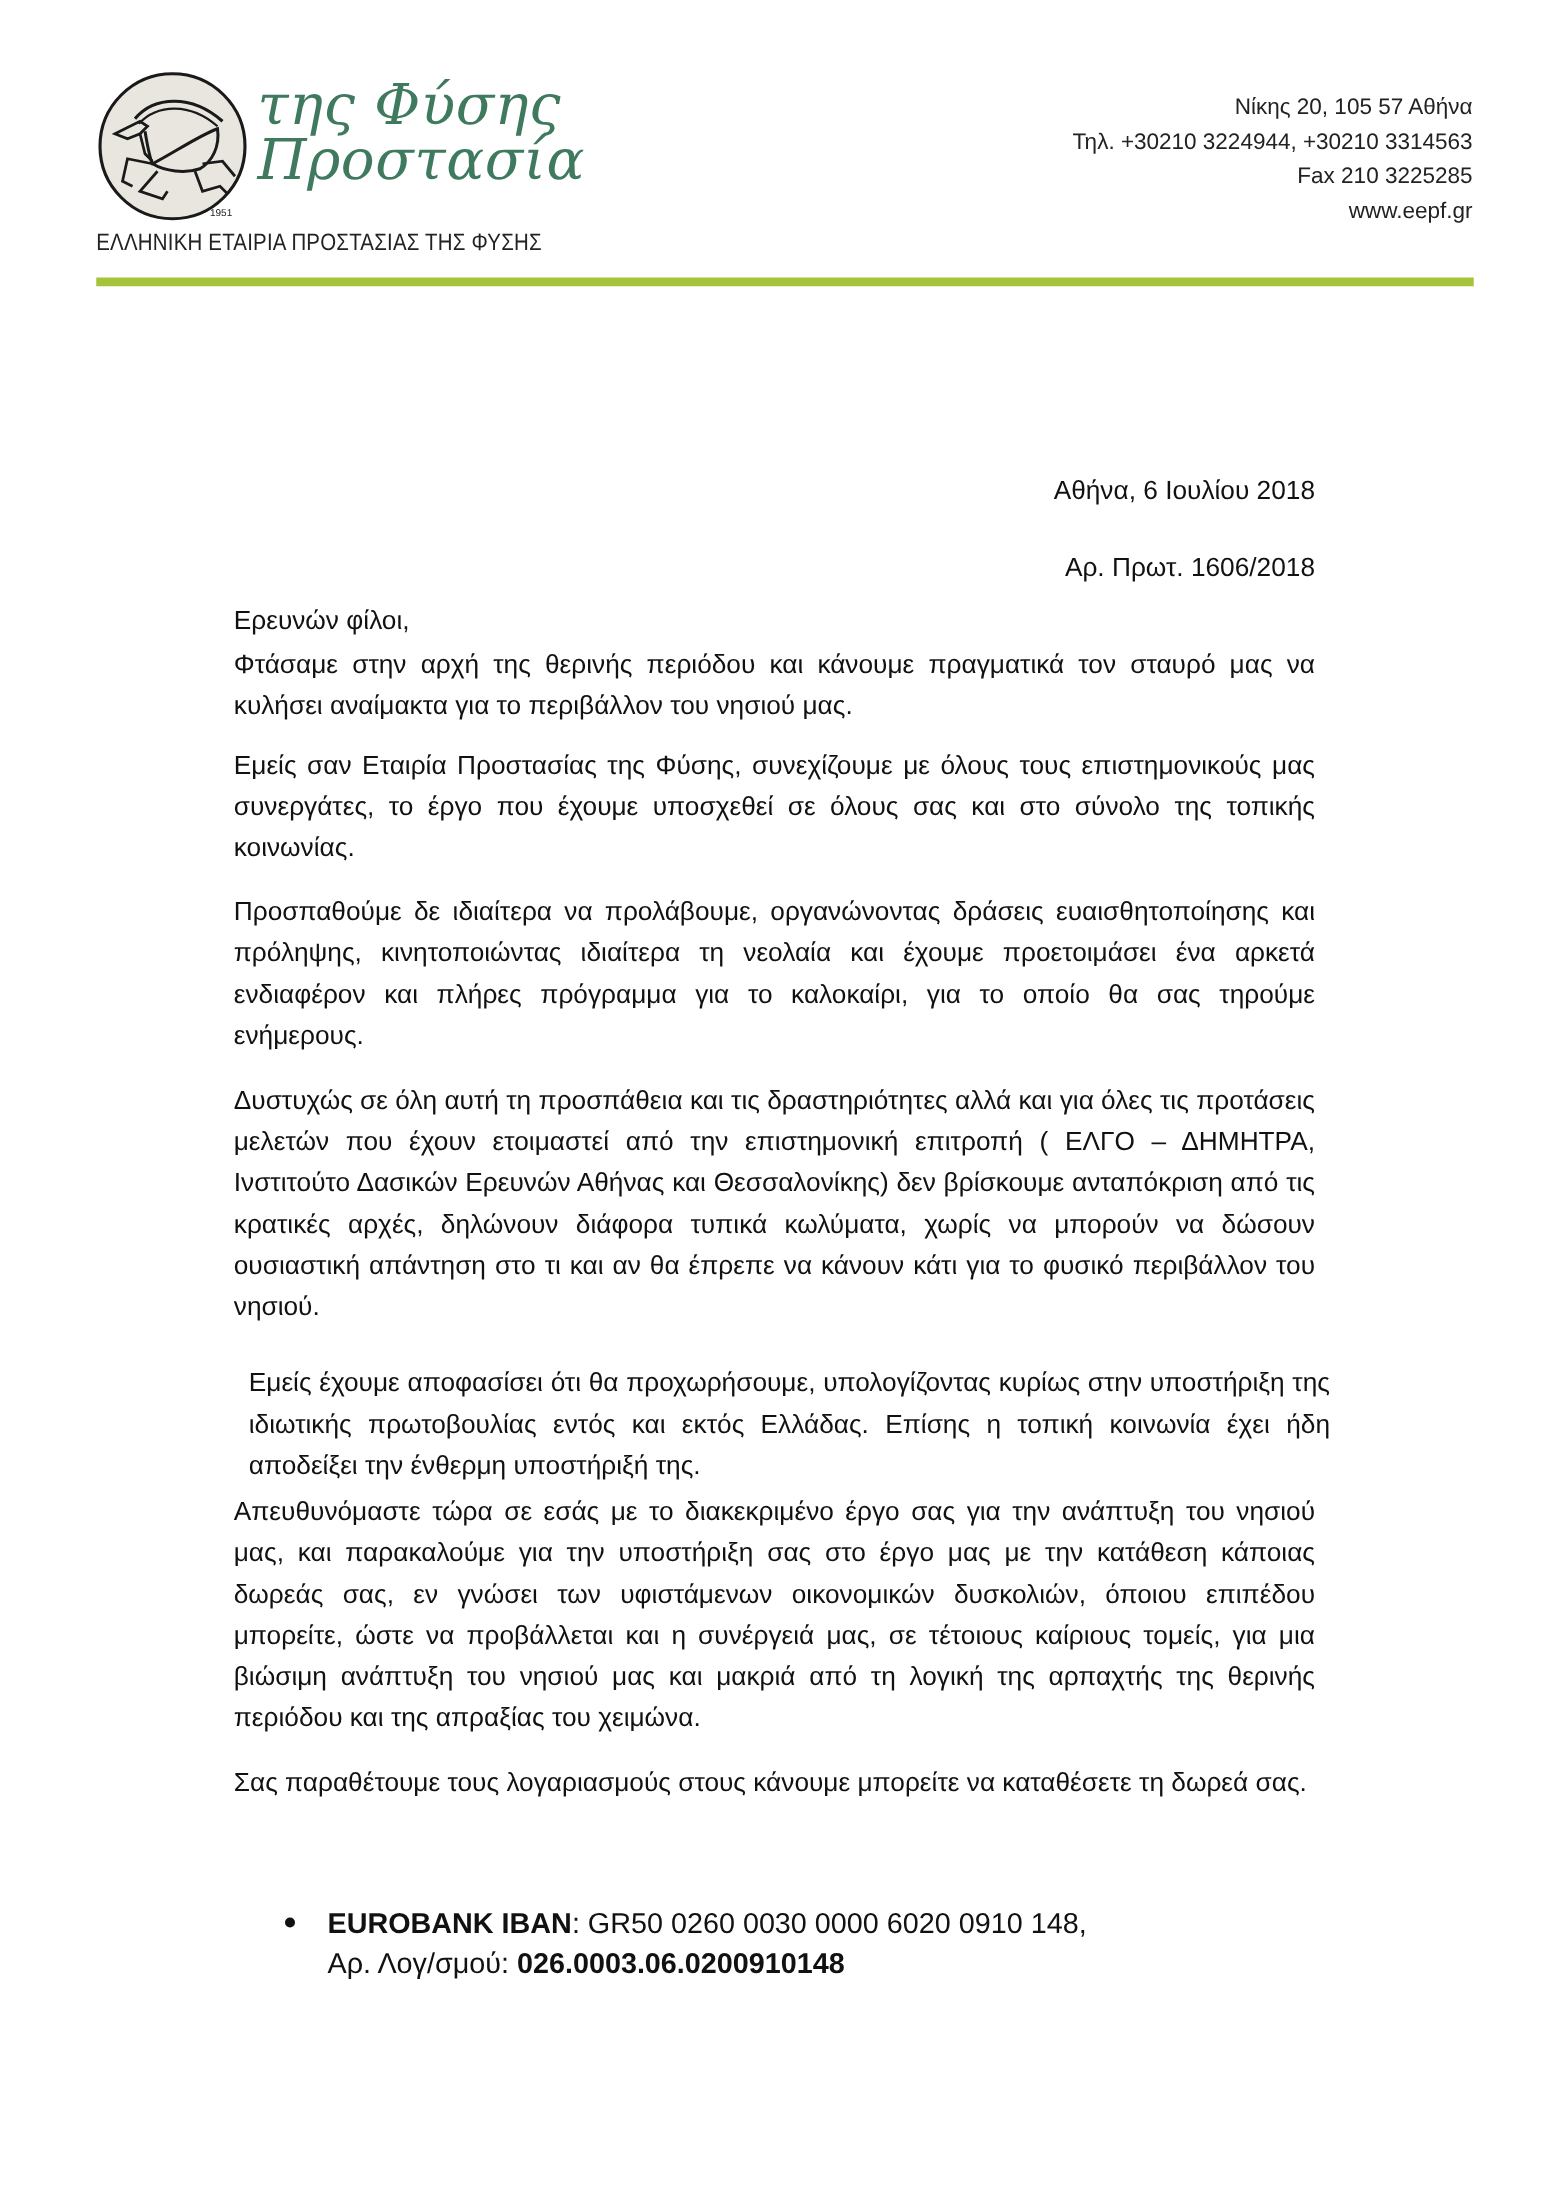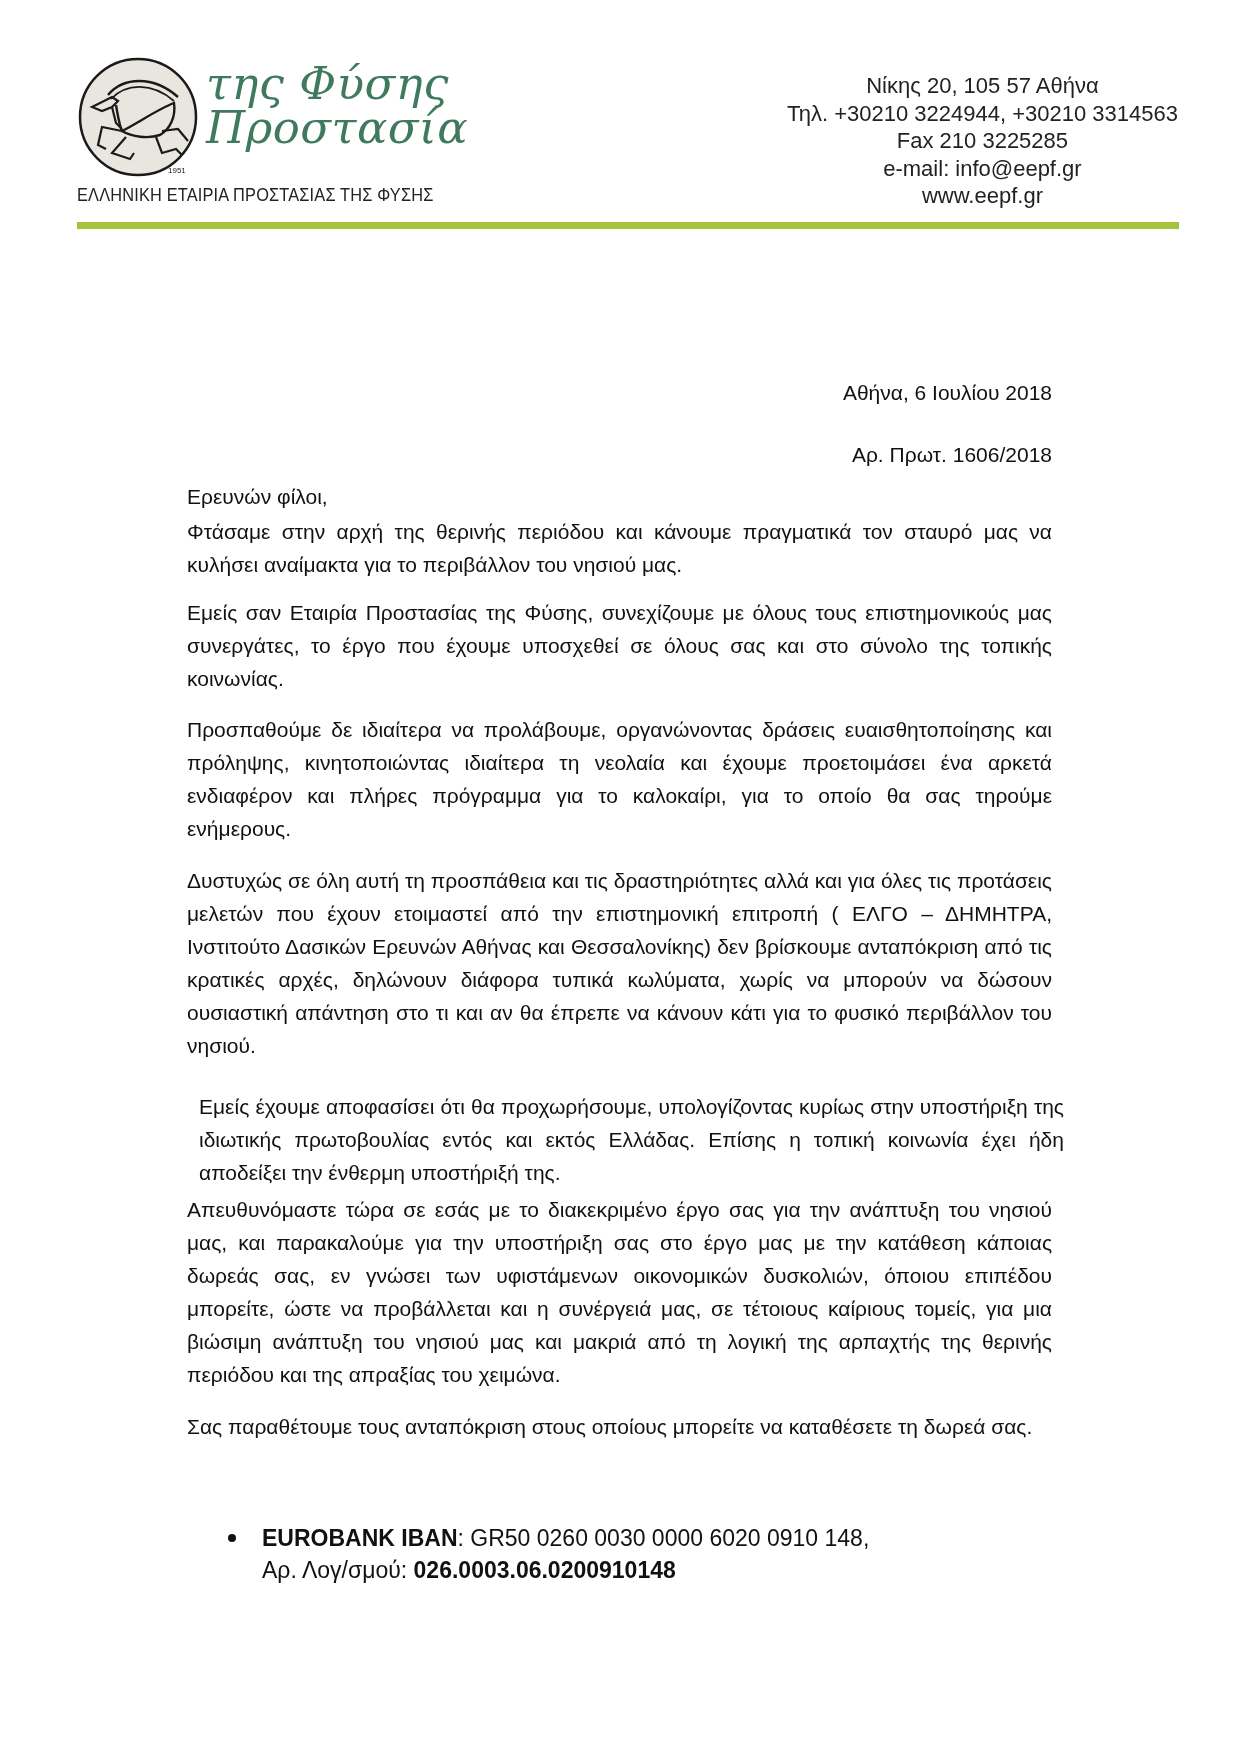--- a/index.html
+++ b/index.html
@@ -7,22 +7,22 @@
          font-family: "Liberation Sans", "DejaVu Sans", sans-serif; color: #111; }
 
   
   .logo-coin { position: absolute; left: 78px; top: 57px; width: 120px; height: 120px; }
   .logo-title { position: absolute; left: 206px; top: 62px; color: #3f7a5f;
                 font-family: "DejaVu Serif", serif; font-style: italic;
                 font-size: 45px; line-height: 44px; letter-spacing: 0.5px; }
   .logo-title div { white-space: nowrap; }
   .logo-sub { position: absolute; left: 77px; top: 184px; font-size: 19px; color: #222;
               letter-spacing: 0.2px; transform: scaleX(0.86); transform-origin: left top; white-space: nowrap; }
-  .contact { position: absolute; right: 62px; top: 72px; text-align: center;
-             font-size: 22px; line-height: 27.5px; color: #222; }
+  .contact { position: absolute; right: 62px; top: 72px; text-align: right;
+             font-size: 18px; line-height: 27.5px; color: #222; }
   .contact div { white-space: nowrap; }
   .rule { position: absolute; left: 77px; top: 222px; width: 1102px; height: 7px; background: #a6c43a; }
 
   
   .date-block { position: absolute; right: 188px; top: 346px; text-align: right;
                 font-size: 21px; line-height: 30px; color: #111; }
   .date-block div { white-space: nowrap; margin-top: 32px; }
 
   
   .salutation { position: absolute; left: 187px; top: 480px; font-size: 21px; line-height: 33px; }
@@ -61,41 +61,40 @@
     <div>της Φύσης</div>
     <div>Προστασία</div>
   </div>
 
   <div class="logo-sub">ΕΛΛΗΝΙΚΗ ΕΤΑΙΡΙΑ ΠΡΟΣΤΑΣΙΑΣ ΤΗΣ ΦΥΣΗΣ</div>
 
   <div class="contact">
     <div>Νίκης 20, 105 57 Αθήνα</div>
     <div>Τηλ. +30210 3224944, +30210 3314563</div>
     <div>Fax 210 3225285</div>
-    <div>e-mail: info@eepf.gr</div>
     <div>www.eepf.gr</div>
   </div>
 
   <div class="rule"></div>
 </div>
 
 <div class="date-block">
   <div>Αθήνα, 6 Ιουλίου 2018</div>
   <div>Αρ. Πρωτ. 1606/2018</div>
 </div>
 
 <div class="salutation">Ερευνών φίλοι,</div>
 
 <p class="para last-left" style="top:515px; margin:0;">Φτάσαμε στην αρχή της θερινής περιόδου και κάνουμε πραγματικά τον σταυρό μας να κυλήσει αναίμακτα για το περιβάλλον του νησιού μας.</p>
 <p class="para last-left" style="top:596px; margin:0;">Εμείς σαν Εταιρία Προστασίας της Φύσης, συνεχίζουμε με όλους τους επιστημονικούς μας συνεργάτες, το έργο που έχουμε υποσχεθεί σε όλους σας και στο σύνολο της τοπικής κοινωνίας.</p>
 <p class="para last-left" style="top:713px; margin:0;">Προσπαθούμε δε ιδιαίτερα να προλάβουμε, οργανώνοντας δράσεις ευαισθητοποίησης και πρόληψης, κινητοποιώντας ιδιαίτερα τη νεολαία και έχουμε προετοιμάσει ένα αρκετά ενδιαφέρον και πλήρες πρόγραμμα για το καλοκαίρι, για το οποίο θα σας τηρούμε ενήμερους.</p>
 <p class="para last-left" style="top:864px; margin:0;">Δυστυχώς σε όλη αυτή τη προσπάθεια και τις δραστηριότητες αλλά και για όλες τις προτάσεις μελετών που έχουν ετοιμαστεί από την επιστημονική επιτροπή ( ΕΛΓΟ – ΔΗΜΗΤΡΑ, Ινστιτούτο Δασικών Ερευνών Αθήνας και Θεσσαλονίκης) δεν βρίσκουμε ανταπόκριση από τις κρατικές αρχές, δηλώνουν διάφορα τυπικά κωλύματα, χωρίς να μπορούν να δώσουν ουσιαστική απάντηση στο τι και αν θα έπρεπε να κάνουν κάτι για το φυσικό περιβάλλον του νησιού.</p>
 <p class="para last-left" style="top:1078px; margin:12px;">Εμείς έχουμε αποφασίσει ότι θα προχωρήσουμε, υπολογίζοντας κυρίως στην υποστήριξη της ιδιωτικής πρωτοβουλίας εντός και εκτός Ελλάδας. Επίσης η τοπική κοινωνία έχει ήδη αποδείξει την ένθερμη υποστήριξή της.</p>
 <p class="para last-left" style="top:1193px; margin:0;">Απευθυνόμαστε τώρα σε εσάς με το διακεκριμένο έργο σας για την ανάπτυξη του νησιού μας, και παρακαλούμε για την υποστήριξη σας στο έργο μας με την κατάθεση κάποιας δωρεάς σας, εν γνώσει των υφιστάμενων οικονομικών δυσκολιών, όποιου επιπέδου μπορείτε, ώστε να προβάλλεται και η συνέργειά μας, σε τέτοιους καίριους τομείς, για μια βιώσιμη ανάπτυξη του νησιού μας και μακριά από τη λογική της αρπαχτής της θερινής περιόδου και της απραξίας του χειμώνα.</p>
-<p class="para last-left" style="top:1410px; margin:0;">Σας παραθέτουμε τους ανταπόκριση στους οποίους μπορείτε να καταθέσετε τη δωρεά σας.</p>
+<p class="para last-left" style="top:1410px; margin:0;">Σας παραθέτουμε τους λογαριασμούς στους κάνουμε μπορείτε να καταθέσετε τη δωρεά σας.</p>
 
 <div class="accounts">
   <div class="account-item">
     <span class="bullet"></span>
     <div>
       <span class="b">EUROBANK IBAN</span><span>: GR50 0260 0030 0000 6020 0910 148,</span>
     </div>
     <div>
       <span>Αρ. Λογ/σμού: </span><span class="b">026.0003.06.0200910148</span>
     </div>

